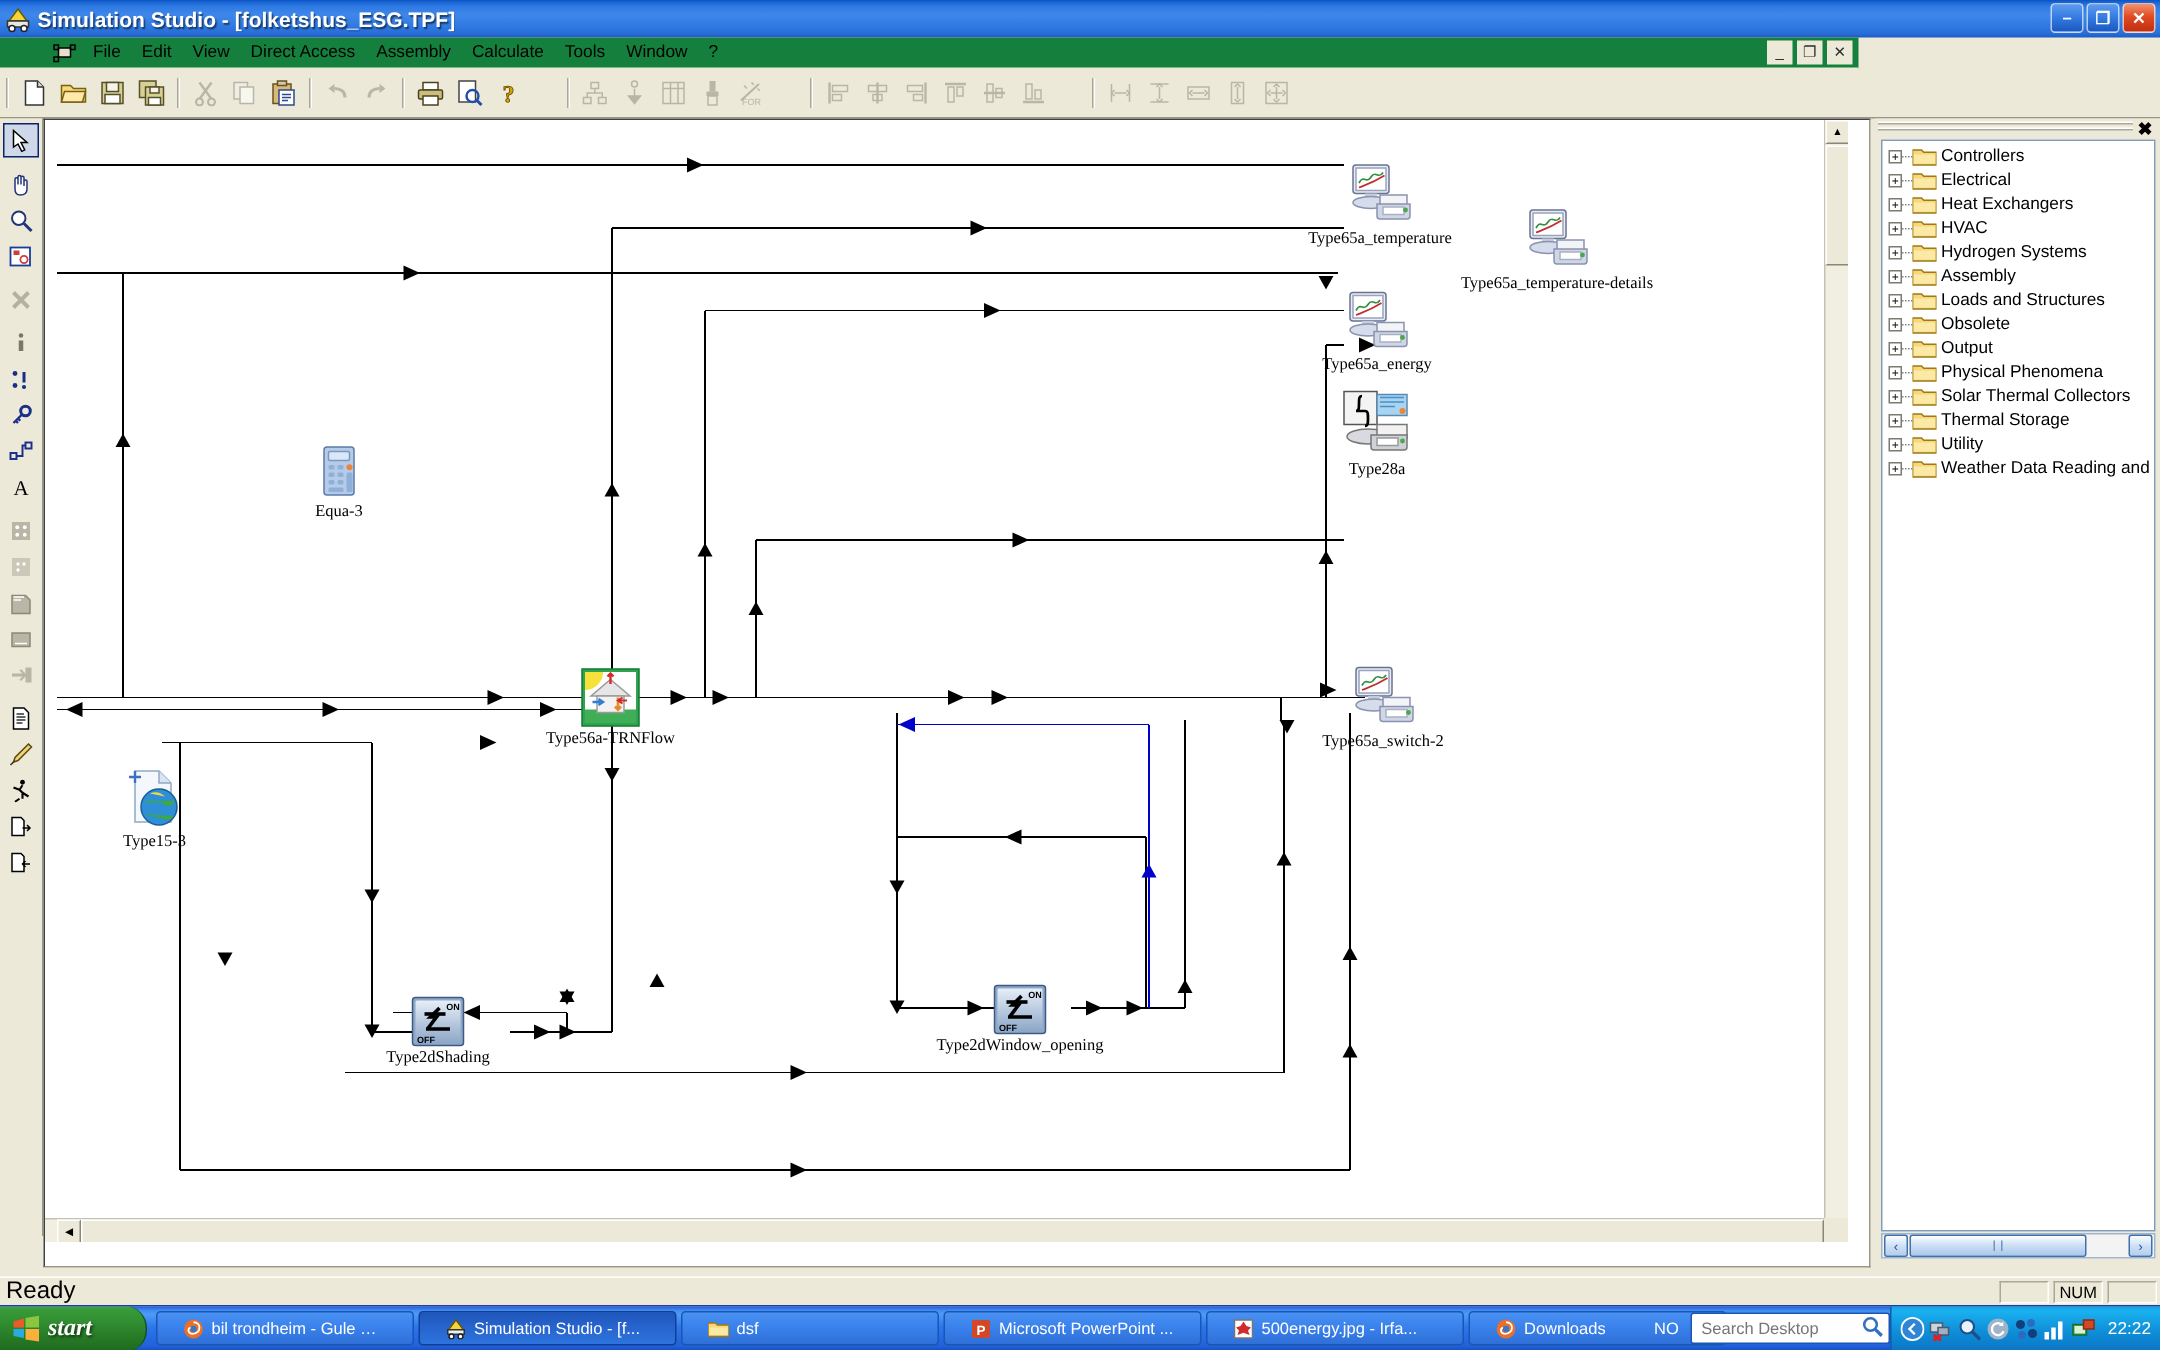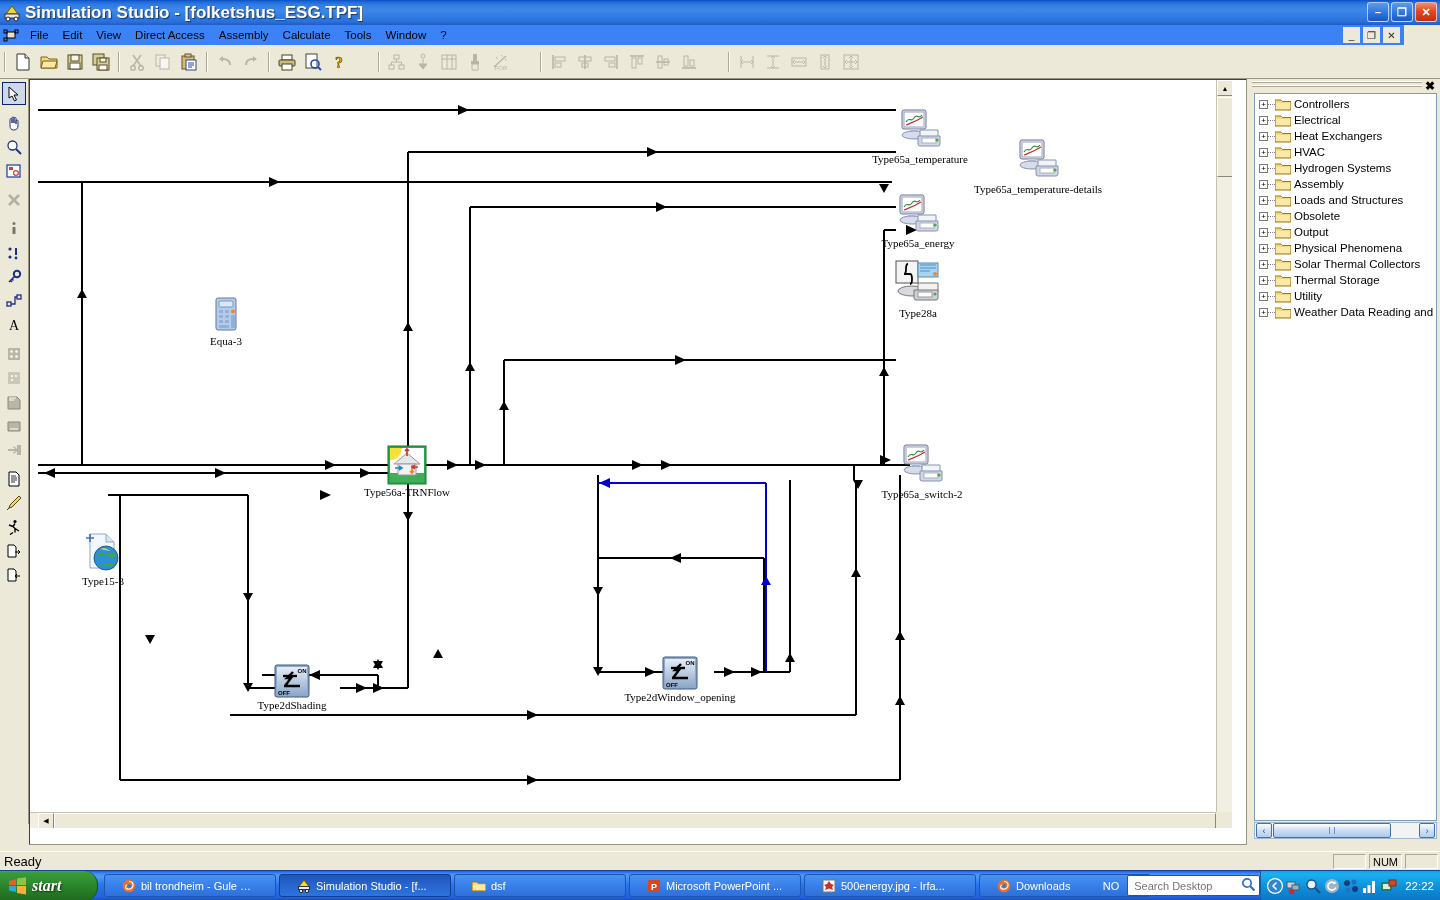--- a/index.html
+++ b/index.html
@@ -15,39 +15,40 @@
   #app { position: relative; width: 1440px; height: 900px; }
 
   
   .titlebar {
     position: absolute; left: 0; top: 0; width: 1440px; height: 25px;
     background: linear-gradient(to bottom,#0b51c5 0%,#1e6bd6 8%,#2f7ae4 18%,#3f87ea 40%,#2e78e0 72%,#2a6fd8 88%,#1d5bc8 100%);
     display: flex; align-items: center;
   }
   .titlebar .tb-icon { width: 18px; height: 18px; margin: 0 4px 0 3px; flex: none; position: relative; }
   .titlebar .tb-text {
-    color: #fff; font-weight: bold; font-size: 17px;
+    color: #fff; font-weight: bold; font-size: 14px;
     text-shadow: 1px 1px 1px rgba(0,0,0,.55);
     white-space: nowrap; overflow: hidden;
   }
   .tb-buttons { position: absolute; right: 3px; top: 2px; display: flex; gap: 2px; }
   .tb-btn {
     width: 22px; height: 20px; border-radius: 3px;
     border: 1px solid rgba(255,255,255,.65);
     display: flex; align-items: center; justify-content: center;
     color: #fff; font-size: 11px; font-weight: bold;
     background: linear-gradient(to bottom,#5b9bee,#2f76de 55%,#1b58bf);
   }
   .tb-btn.close { background: linear-gradient(to bottom,#f08f6c,#e04a22 45%,#c02f10); }
 
   
   .menubar {
-    position: absolute; left: 0; top: 25px; width: 1404px; height: 21px;
-    background: #3b82f6; display: flex; align-items: center;
+    position: absolute; left: 0; top: 25px; width: 1239px; height: 21px;
+    background: #15803d; display: flex; align-items: center;
     border-bottom: 1px solid #ece9d8;
+    padding-left: 32px;
   }
   .mdi-icon { width: 18px; height: 16px; margin-left: 2px; margin-right: 3px; flex:none; }
   .menubar .mi { padding: 2px 7px; color: #000; font-size: 11.5px; white-space: nowrap; }
   .mdi-buttons { position: absolute; right: 4px; top: 2px; display: flex; gap: 3px; }
   .mdi-btn {
     width: 17px; height: 16px; display: flex; align-items: center; justify-content: center;
     font-size: 10px; color: #2b2b2b; background: #ece9d8;
   }
 
   
@@ -145,21 +146,21 @@
     display: flex; align-items: center; justify-content: center;
   }
   .xp-thumb i { width:6px; height:7px; border-left:1px solid #6f93c4; border-right:1px solid #6f93c4; display:block;}
 
   
   .statusbar {
     position: absolute; left: 0; top: 851px; width: 1440px; height: 19px;
     background: #ece9d8; border-top: 1px solid #fff;
     display: flex; align-items: center;
   }
-  .status-text { margin-left: 4px; font-size: 13px; color: #000; }
+  .status-text { margin-left: 4px; font-size: 16px; color: #000; }
   .status-panes { position: absolute; right: 2px; top: 2px; display: flex; gap: 3px; }
   .spane {
     width: 33px; height: 15px; border: 1px solid #aca899; border-right-color:#fff; border-bottom-color:#fff;
     display:flex; align-items:center; justify-content:center; font-size:11px;
   }
 
   
   .taskbar {
     position: absolute; left: 0; top: 870px; width: 1440px; height: 30px;
     background: linear-gradient(to bottom,#245edb 0%,#3f8cf3 9%,#4d9bf7 18%,#2b75ea 48%,#2061da 92%,#1a50c0 100%);
@@ -723,21 +724,21 @@
         <g stroke="#0000cd" stroke-width="1.3" fill="none" shape-rendering="crispEdges">
           <path d="M568,403 L736,403"></path>
           <path d="M736,403 L736,592"></path>
         </g>
         <g fill="#0000cd" stroke="none">
           <path d="M580,398 l-11,5 11,5 z"></path>
           <path d="M731,505 l5,-9 5,9 z"></path>
         </g>
       </svg>
 
-      <div class="node" style="left:50px;top:450px;width:46px;height:44px;">
+      <div class="node" style="left:50px;top:430px;width:46px;height:44px;">
         <svg width="46" height="44" viewBox="0 0 46 44">
           <path d="M10 4h16l8 8v26H10z" fill="#f4f8fd" stroke="#8fa8c4"></path>
           <path d="M26 4v8h8" fill="#d8e4f2" stroke="#8fa8c4"></path>
           <path d="M6 8h8M10 4v8" stroke="#3f6fc0" stroke-width="1.6"></path>
           <circle cx="26" cy="28" r="12" fill="#2e8fd6"></circle>
           <path d="M16 24c5 3 9-1 13 2s6 0 8-2" fill="#3fa83f" stroke="none"></path>
           <path d="M17 33c4 2 8 1 12 3 3 1 6 0 7-2" fill="#3fa83f"></path>
           <path d="M20 19c4-2 8 0 10 2" fill="#f0d64a"></path>
           <circle cx="26" cy="28" r="12" fill="none" stroke="#1a5f96" stroke-width="1"></circle>
         </svg>

